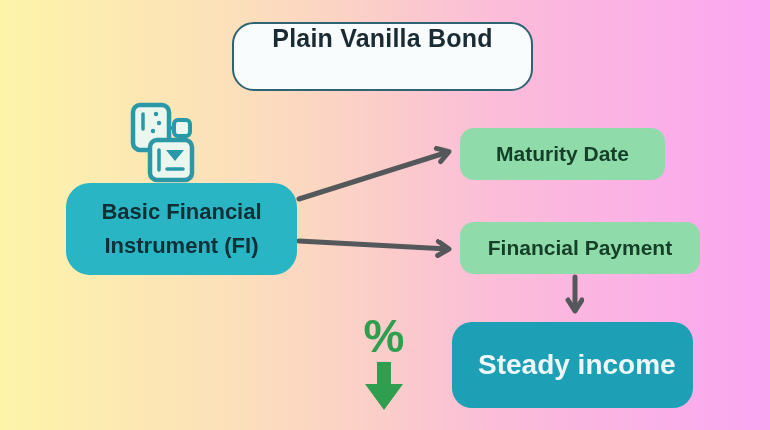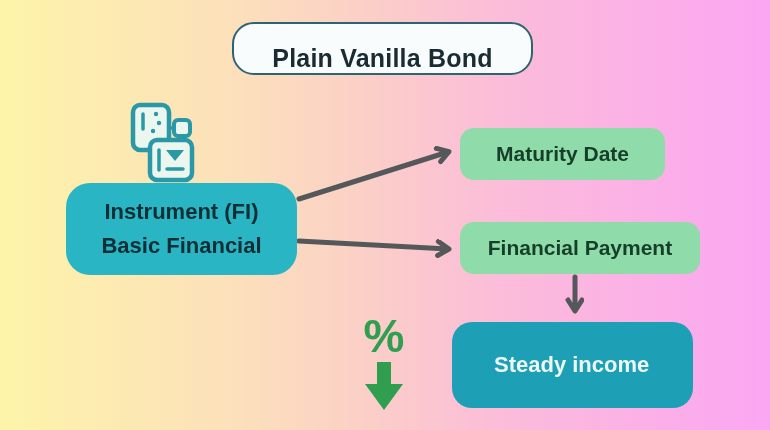--- a/index.html
+++ b/index.html
@@ -4,23 +4,23 @@
 <style>
   html,body{margin:0;padding:0;}
   body{font-family:"Liberation Sans","DejaVu Sans",sans-serif;}
   .canvas{
     position:relative;
     width:770px;height:430px;
     overflow:hidden;
     background:linear-gradient(90deg,#fdf4a9 0%,#fce0ba 30%,#fbd2c5 45%,#fbbcd9 65%,#fba6f2 100%);
   }
   .title-box{
-    position:absolute;left:232px;top:22px;width:301px;height:53px;
+    position:absolute;left:232px;top:22px;width:301px;height:69px;
     background:#f9fcfc;border:2.5px solid #2e6373;border-radius:22px;
-    display:flex;align-items:flex-end;justify-content:center;
+    display:flex;align-items:flex-start;justify-content:center;
     font-size:25px;font-weight:700;color:#1b2b33;letter-spacing:.2px;
     box-sizing:border-box;
   }
   .node{
     position:absolute;display:flex;flex-direction:column;justify-content:center;
     font-weight:700;box-sizing:border-box;
   }
   .node-basic{
     left:66px;top:183px;width:231px;height:92px;
     background:#29b5c3;border-radius:24px;
@@ -30,22 +30,22 @@
   .node-green{
     background:#8fdcaa;border-radius:14px;
     color:#153f28;font-size:21px;
     align-items:center;text-align:center;height:52px;
   }
   .node-maturity{left:460px;top:128px;width:205px;}
   .node-interest{left:460px;top:222px;width:240px;}
   .node-steady{
     left:452px;top:322px;width:241px;height:86px;
     background:#1da0b5;border-radius:20px;
-    color:#eef7f8;font-size:22px;line-height:32px;
-    padding-left:42px;align-items:flex-start;text-align:left;
+    color:#eef7f8;font-size:28px;line-height:32px;
+    padding-left:26px;align-items:flex-start;text-align:left;
   }
   .arrow-layer{position:absolute;left:0;top:0;width:770px;height:430px;}
   .icon-cluster{position:absolute;left:128px;top:100px;width:70px;height:85px;}
   .percent-group{
     position:absolute;left:356px;top:312px;width:56px;
     display:flex;flex-direction:column;align-items:center;
   }
   .percent-sign{
     font-size:46px;font-weight:800;color:#2f9e4f;line-height:48px;
   }
@@ -80,22 +80,22 @@
     <circle cx="31" cy="23" r="2.2" fill="#2a98a6"></circle>
     <circle cx="25" cy="31" r="2.2" fill="#2a98a6"></circle>
     <rect x="46" y="20" width="16" height="16" rx="4" fill="#eaf6ee" stroke="#2a98a6" stroke-width="4"></rect>
     <rect x="22" y="40" width="42" height="40" rx="7" fill="#eaf6ee" stroke="#2a98a6" stroke-width="4.5"></rect>
     <line x1="31" y1="50" x2="31" y2="70" stroke="#2a98a6" stroke-width="3.5" stroke-linecap="round"></line>
     <path d="M38,50 L56,50 L47,61 Z" fill="#2a98a6"></path>
     <line x1="39" y1="69" x2="55" y2="69" stroke="#2a98a6" stroke-width="3.5" stroke-linecap="round"></line>
   </svg>
 
   <div class="node node-basic">
+    <span>Basic Financial</span>
     <span>Instrument (FI)</span>
-    <span>Basic Financial</span>
   </div>
 
   <div class="node node-green node-maturity">
     <span>Maturity Date</span>
   </div>
 
   <div class="node node-green node-interest">
     <span>Financial Payment</span>
   </div>
 

